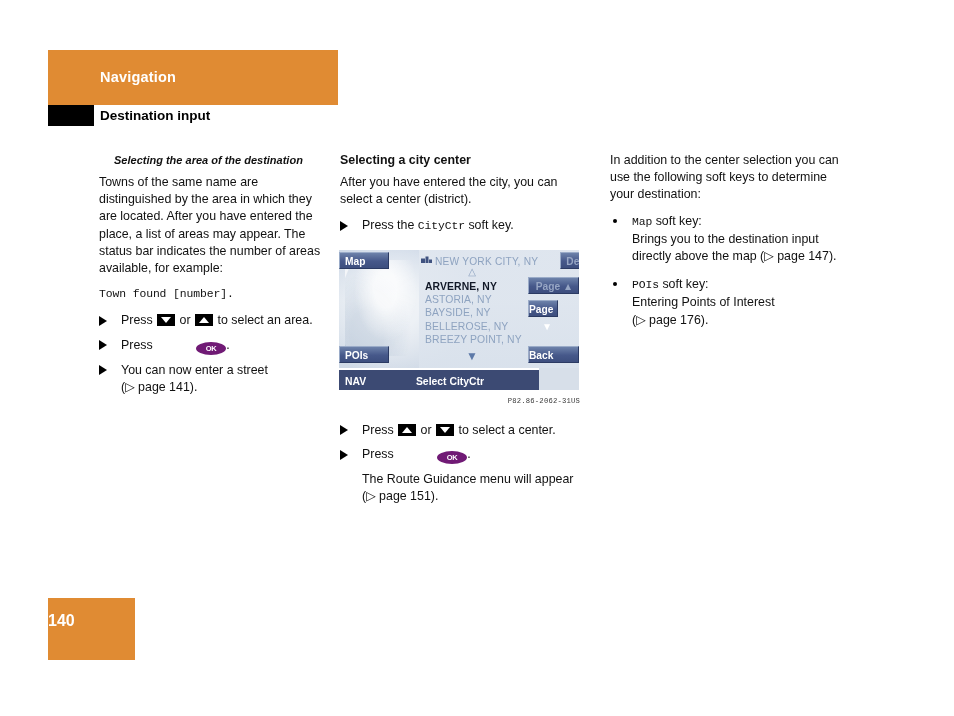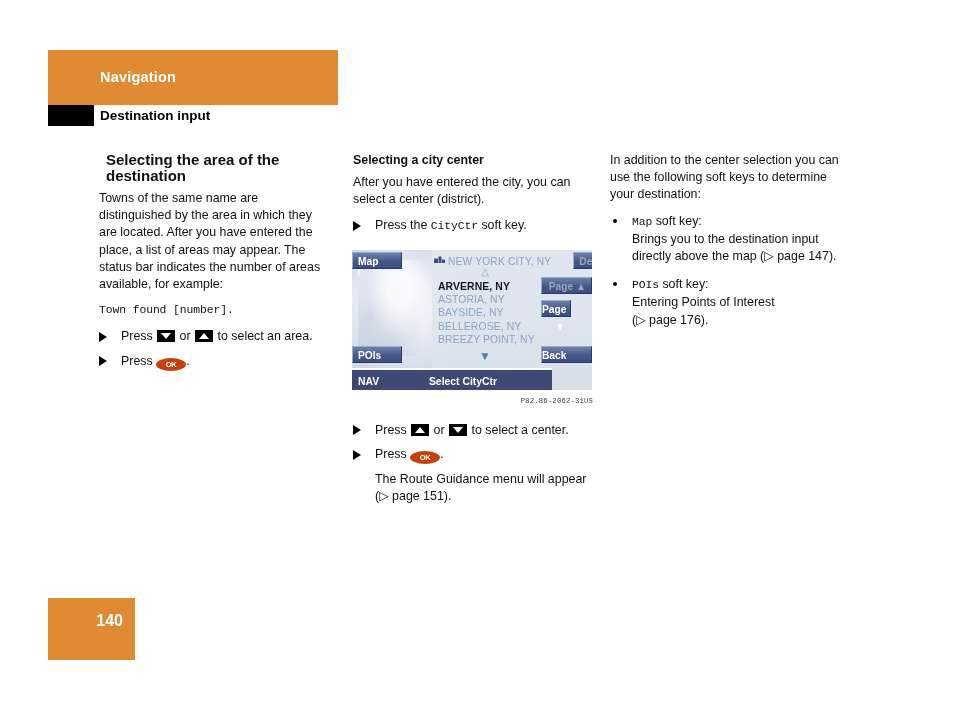--- a/index.html
+++ b/index.html
@@ -58,27 +58,28 @@
 
   
   .col {
     position: absolute;
     top: 152px;
     font-size: 12.4px;
     line-height: 17.2px;
     color: #111111;
   }
   .col-left  { left: 99px;  width: 233px; }
-  .col-mid   { left: 353px; width: 240px; }
+  .col-mid   { left: 340px; width: 240px; }
   .col-right { left: 610px; width: 243px; }
 
   h3.sub-bi {
-    margin: 0 0 6px 7px;
-    font-size: 15px;
-    font-weight: bold;
+    margin: 0 0 6px 15px;
+    font-size: 11px;
+    font-weight: bold;
+    font-style: italic;
     line-height: 16px;
   }
   h3.sub-b {
     margin: 0 0 6px 0;
     font-size: 12.4px;
     font-weight: bold;
     line-height: 16px;
   }
   p.body {
     margin: 0 0 9px 0;
@@ -142,32 +143,33 @@
     transform: translate(-50%,-50%);
     width: 0; height: 0;
     border-left: 5px solid transparent;
     border-right: 5px solid transparent;
   }
   .keybox.down::after { border-top: 6px solid #ffffff; }
   .keybox.up::after   { border-bottom: 6px solid #ffffff; }
 
   .keyok {
     display: inline-block;
-    background: #c2410c;
+    background: #701a75;
     color: #ffffff;
     border-radius: 50%;
     width: 30px;
     height: 13px;
     line-height: 13px;
     text-align: center;
     font-size: 7.5px;
     font-weight: bold;
     vertical-align: -2px;
     letter-spacing: -0.3px;
     font-family: "Liberation Sans", sans-serif;
+    margin-left: 40px;
   }
 
   .pgref { white-space: nowrap; }
 
   
   .device {
     position: relative;
     margin: 14px 0 0 0;
     left: -1px;
     width: 240px;
@@ -314,21 +316,21 @@
     top: 598px;
     width: 87px;
     height: 62px;
     background: #e08b33;
   }
   .footer-num {
     position: absolute;
     left: 48px;
     top: 612px;
     width: 75px;
-    text-align: right;
+    text-align: left;
     font-size: 16px;
     font-weight: bold;
     color: #ffffff;
   }
 </style>
 </head>
 <body>
 
 <div class="hdr-orange"></div>
 <div class="hdr-orange-label">Navigation</div>
@@ -351,20 +353,25 @@
     <span class="keybox up"></span>
     <span>to select an area.</span>
   </div>
 
   <div class="step">
     <span class="tri"></span>
     <span>Press</span>
     <span class="keyok">OK</span><span>.</span>
   </div>
 
+  <div class="step">
+    <span class="tri"></span>
+    <span>You can now enter a street</span><br>
+    <span class="pgref">(▷ page 141).</span>
+  </div>
 
 </div>
 
 <div class="col col-mid">
 
   <h3 class="sub-b">Selecting a city center</h3>
 
   <p class="body">After you have entered the city, you can select a center (district).</p>
 
   <div class="step">

